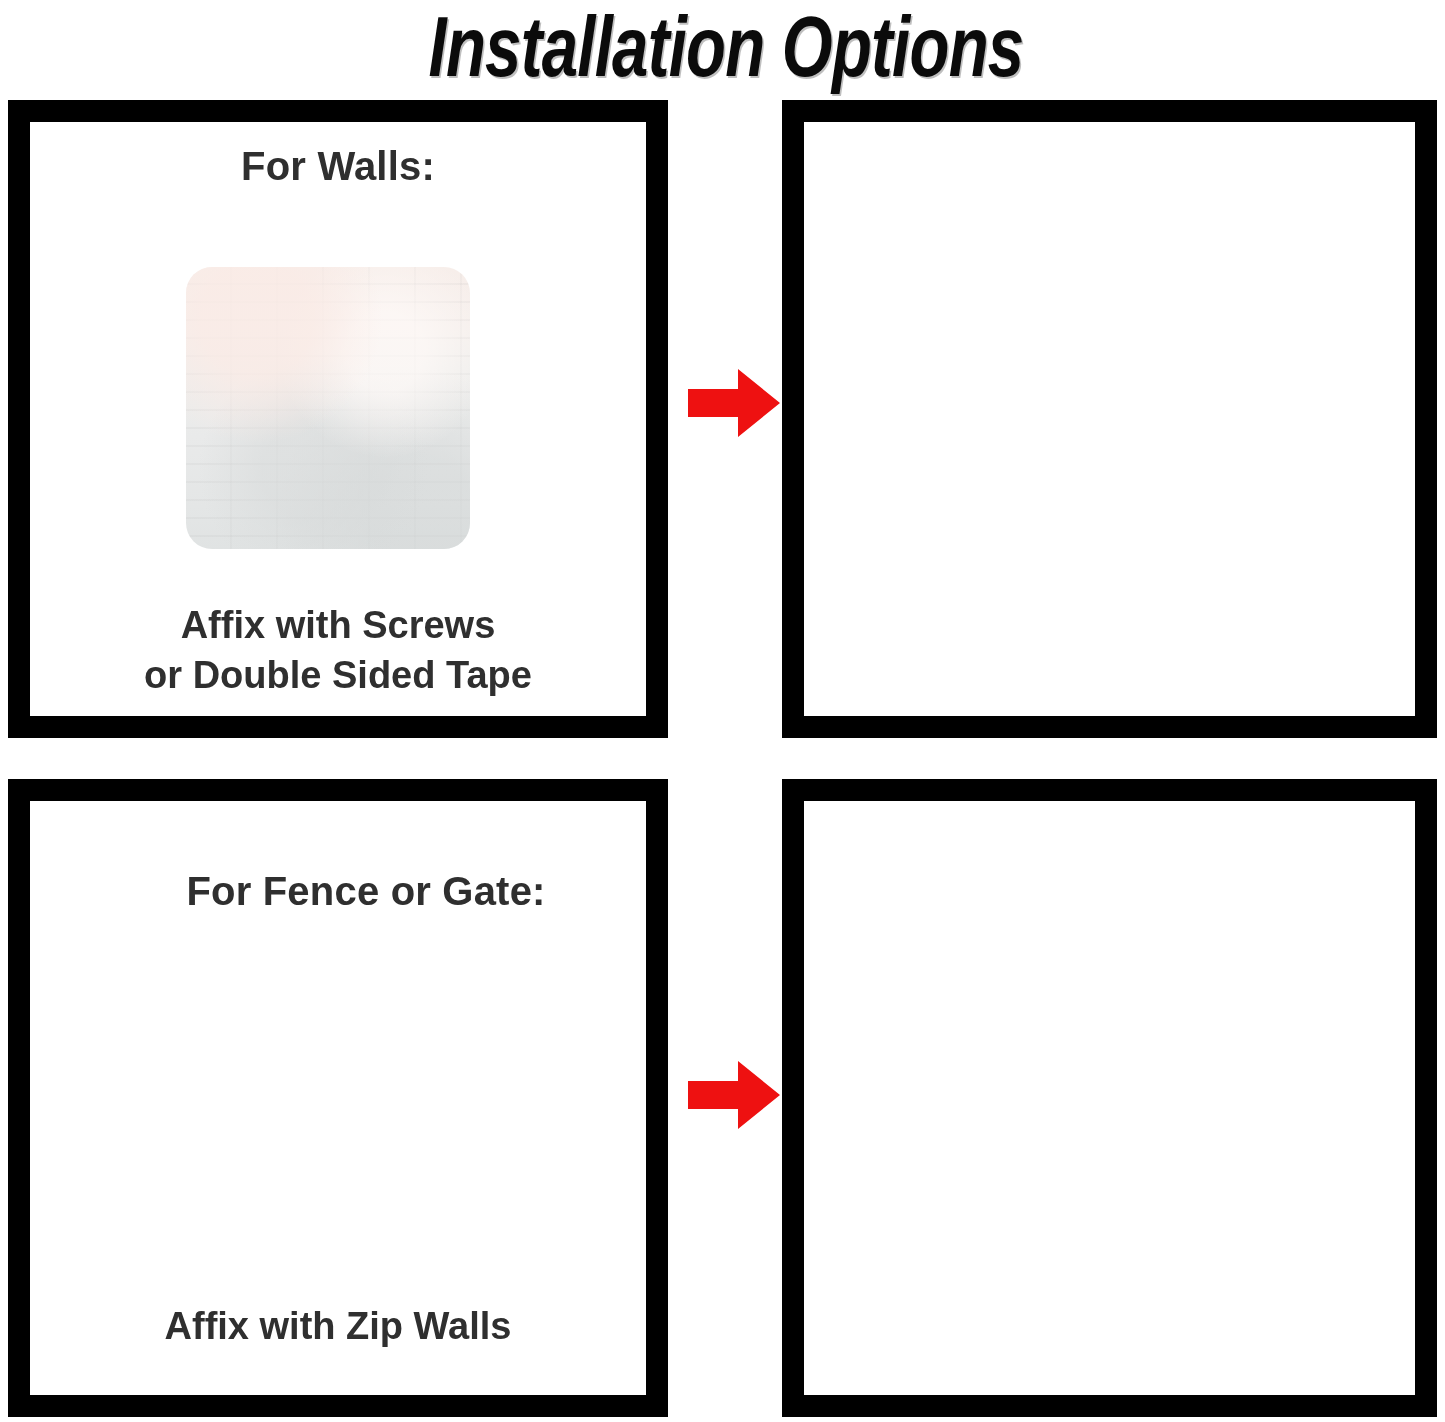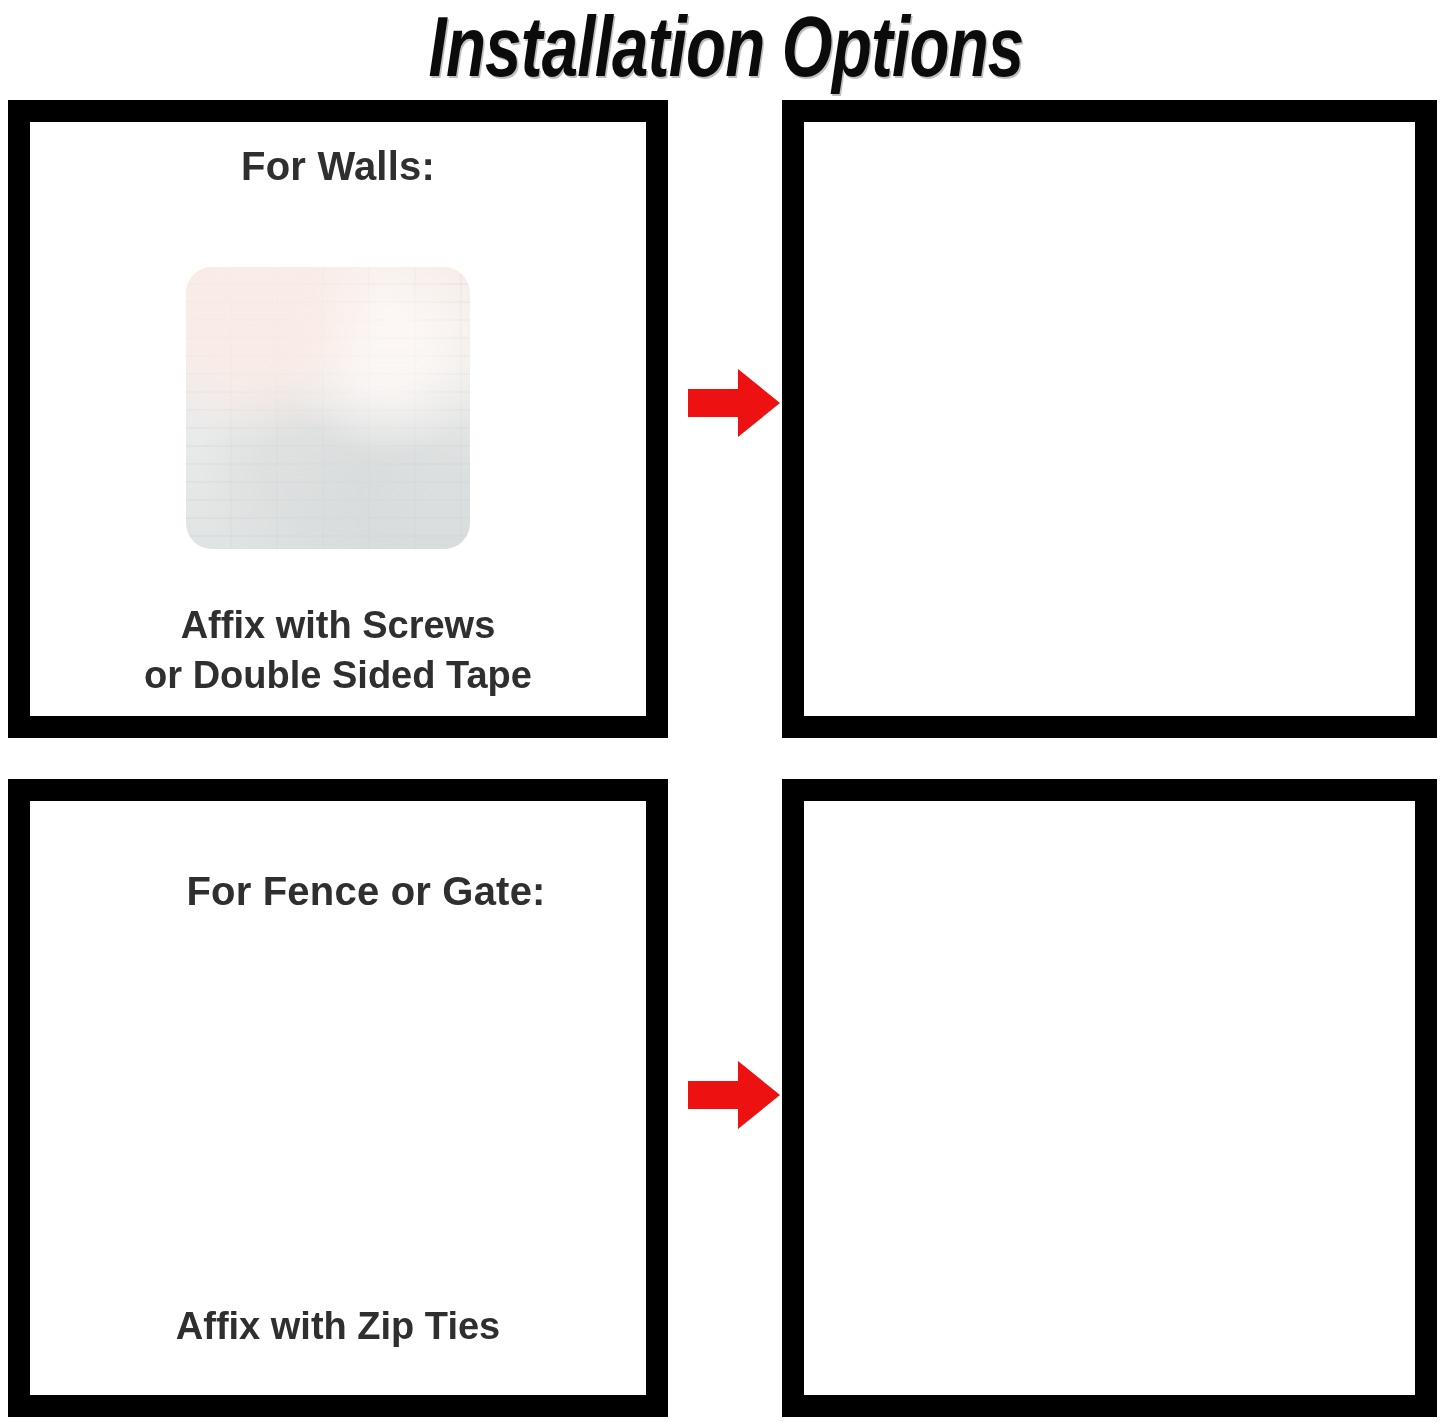--- a/index.html
+++ b/index.html
@@ -141,21 +141,21 @@
 
   
   
 
   
 </div>
 
 <div class="panel" id="panel-fence">
   <div class="panel-heading" style="top:68px;padding-left:28px;">For Fence or Gate:</div>
 
-  <div class="panel-caption" style="top:500px;">Affix with Zip Ties</div>
+  <div class="panel-caption" style="top:500px;">Affix with Zip Walls</div>
 </div>
 
 <div class="red-arrow" id="arrow-bottom">
   <svg width="96" height="80" viewBox="0 0 96 80">
     <polygon points="2,26 52,26 52,6 94,40 52,74 52,54 2,54" fill="#ee1111"></polygon>
   </svg>
 </div>
 
 <div class="panel" id="panel-zipties">
   

